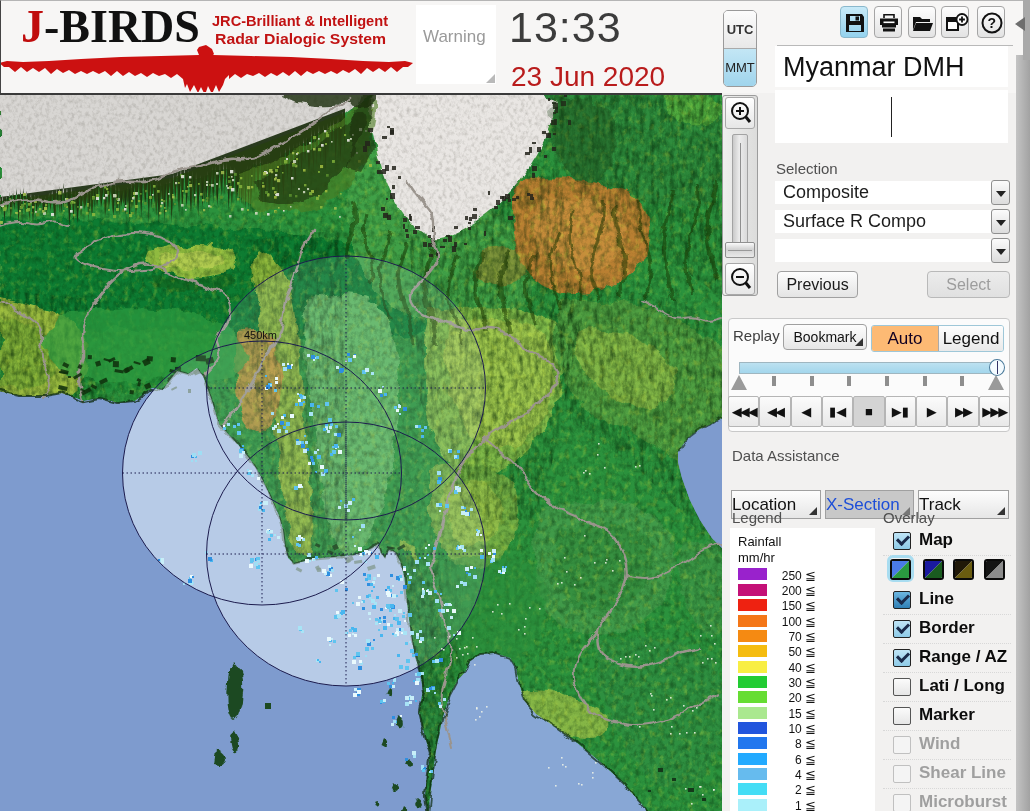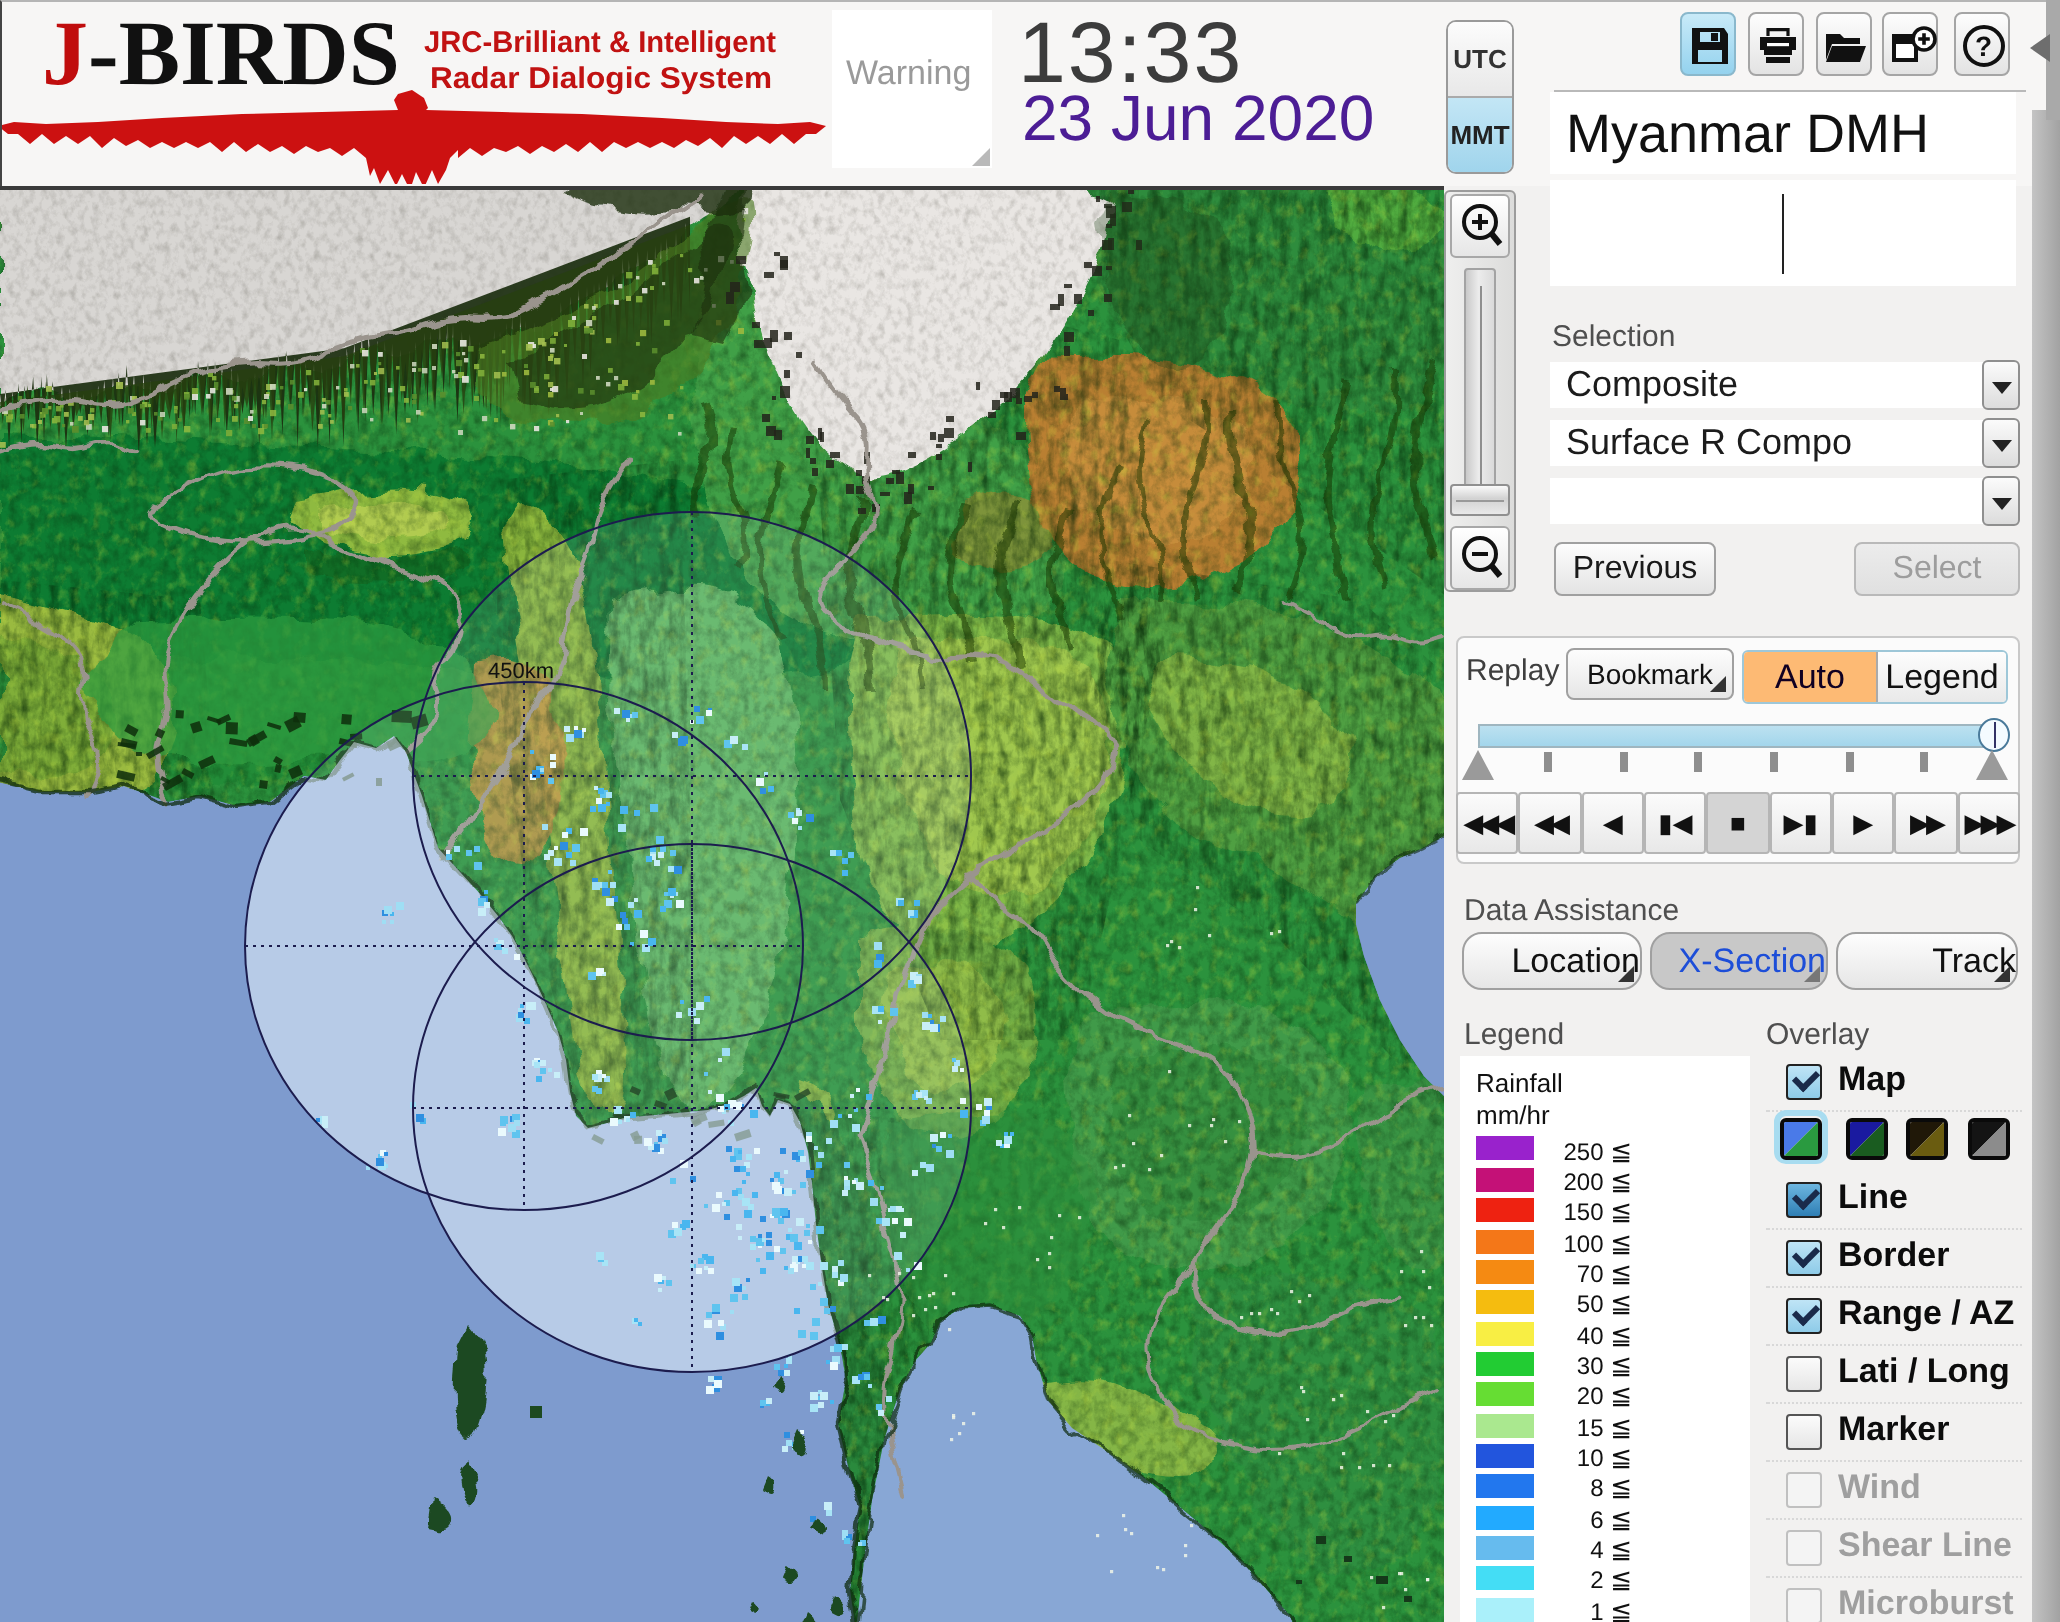--- a/index.html
+++ b/index.html
@@ -4,24 +4,24 @@
 *{margin:0;padding:0;box-sizing:border-box}
 html,body{width:1030px;height:811px;overflow:hidden;background:#f2f1f0;font-family:"Liberation Sans",sans-serif}
 #root{position:relative;width:1030px;height:811px}
 
 #header{position:absolute;left:0;top:0;width:1030px;height:93px;background:#f7f6f5;border-top:1px solid #b5b5b5;border-left:1px solid #444}
 #logo{position:absolute;left:0;top:0;width:415px;height:78px}
 #warnbox{position:absolute;left:415px;top:4px;width:80px;height:79px;background:#fff;}
 #warnbox span{position:absolute;left:7px;top:22px;color:#9a9a9a;font-size:17px}
 #warnbox .grip{position:absolute;right:1px;bottom:1px;width:0;height:0;border-left:9px solid transparent;border-bottom:9px solid #b9b9b9}
 #clock{position:absolute;left:508px;top:2px;font-size:43px;color:#3c3c3c;letter-spacing:1px}
-#cdate{position:absolute;left:510px;top:40px;font-size:32px;color:#4c1d95}
+#cdate{position:absolute;left:510px;top:60px;font-size:28px;color:#b91c1c}
 #utcmmt{position:absolute;left:722px;top:9px;width:34px;height:77px;border:1px solid #9a9a9a;border-radius:5px;overflow:hidden}
 #utc{width:100%;height:38px;background:linear-gradient(#fcfcfc,#e8e8e8);border-bottom:1px solid #aaa;text-align:center;font-size:13px;font-weight:bold;color:#333;line-height:38px}
-#mmt{width:100%;height:38px;background:linear-gradient(#c3e6f5,#9fd4ec);text-align:center;font-size:13px;font-weight:bold;color:#222;line-height:38px}
+#mmt{width:100%;height:38px;background:linear-gradient(#c3e6f5,#9fd4ec);text-align:center;font-size:13px;font-weight:normal;color:#222;line-height:38px}
 .tbtn{position:absolute;top:5px;width:28px;height:32px;border:1px solid #a5a5a5;border-radius:4px;background:linear-gradient(#fdfdfd,#e3e3e3)}
 .tbtn.sel{background:linear-gradient(#c8eaf8,#94d2ee);border-color:#8ab8cc}
 .tbtn svg{position:absolute;left:3px;top:5px}
 #hsep{position:absolute;left:776px;top:44px;width:236px;height:1px;background:#b9b9b9}
 
 #rstrip1{position:absolute;right:0;top:0;width:7px;height:60px;background:#a9a9a9}
 #rstrip2{position:absolute;right:0;top:55px;width:14px;height:756px;background:linear-gradient(90deg,#c4c4c4,#a2a2a2)}
 #rtri{position:absolute;right:5px;top:17px;width:0;height:0;border-top:7px solid transparent;border-bottom:7px solid transparent;border-right:10px solid #6e6e6e}
 
 #mapwrap{position:absolute;left:0;top:95px;width:722px;height:716px;overflow:hidden;background:#7e9bce}
@@ -55,21 +55,21 @@
 #manual{width:66px;background:linear-gradient(#fdfdfd,#e9e9e9);font-size:17px;text-align:center;line-height:26px;color:#111;border-left:1px solid #aaa}
 #slider{position:absolute;left:739px;top:362px;width:263px;height:12px;background:linear-gradient(#bce1f0,#a3d6ec);border:1px solid #9fb6c0}
 #sthumb{position:absolute;left:989px;top:359px;width:16px;height:17px;border:1px solid #4a7a9a;border-radius:50%;background:#f4fbff}
 #sthumb:after{content:"";position:absolute;left:7px;top:1px;width:1px;height:13px;background:#336}
 .tick{position:absolute;top:376px;width:4px;height:10px;background:#8e8e8e}
 .endtri{position:absolute;top:375px;width:0;height:0;border-left:8px solid transparent;border-right:8px solid transparent;border-bottom:15px solid #9a9a9a}
 #pbrow{position:absolute;left:728px;top:396px;width:282px;height:31px;display:flex}
 .pb{flex:1;border:1px solid #b5b5b5;border-radius:2px;background:linear-gradient(#fbfbfb,#e8e8e8);position:relative;font-size:13px;color:#111;text-align:center;line-height:29px;letter-spacing:-2px}
 .pb.on{background:#d4d4d4}
 
-.dabtn{position:absolute;top:466px;height:29px;background:linear-gradient(#fdfdfd,#e6e6e6);border:1px solid #a0a0a0;border-radius:10px;font-size:17px;color:#111;text-align:right;line-height:27px}
+.dabtn{position:absolute;top:490px;height:29px;background:linear-gradient(#fdfdfd,#e6e6e6);border:1px solid #a0a0a0;border-radius:0;font-size:17px;color:#111;text-align:left;line-height:27px}
 .dabtn.pressed{background:#c8c8c8;color:#1d4ed8}
 
 #legend{position:absolute;left:730px;top:528px;width:145px;height:283px;background:#fff}
 .sw{position:absolute;left:8px;width:29px;height:12px}
 .swlab{position:absolute;width:46px;text-align:right;font-size:12px;color:#111;white-space:nowrap}
 
 .ovrow{position:absolute;left:883px;width:128px;height:29px;border-bottom:1px dotted #d8d8d8}
 .ovcb{position:absolute;left:10px;top:5px;width:18px;height:18px;border:1px solid #555;border-radius:2px;background:linear-gradient(#fbfbfb,#e6e6e6)}
 .ovcb.chk{background:linear-gradient(#bfe4f6,#8ecbe8);border-color:#222}
 .ovcb.chk:after{content:"";position:absolute;left:3px;top:2px;width:9px;height:5px;border-left:3px solid #1a2a4a;border-bottom:3px solid #1a2a4a;transform:rotate(-45deg)}

